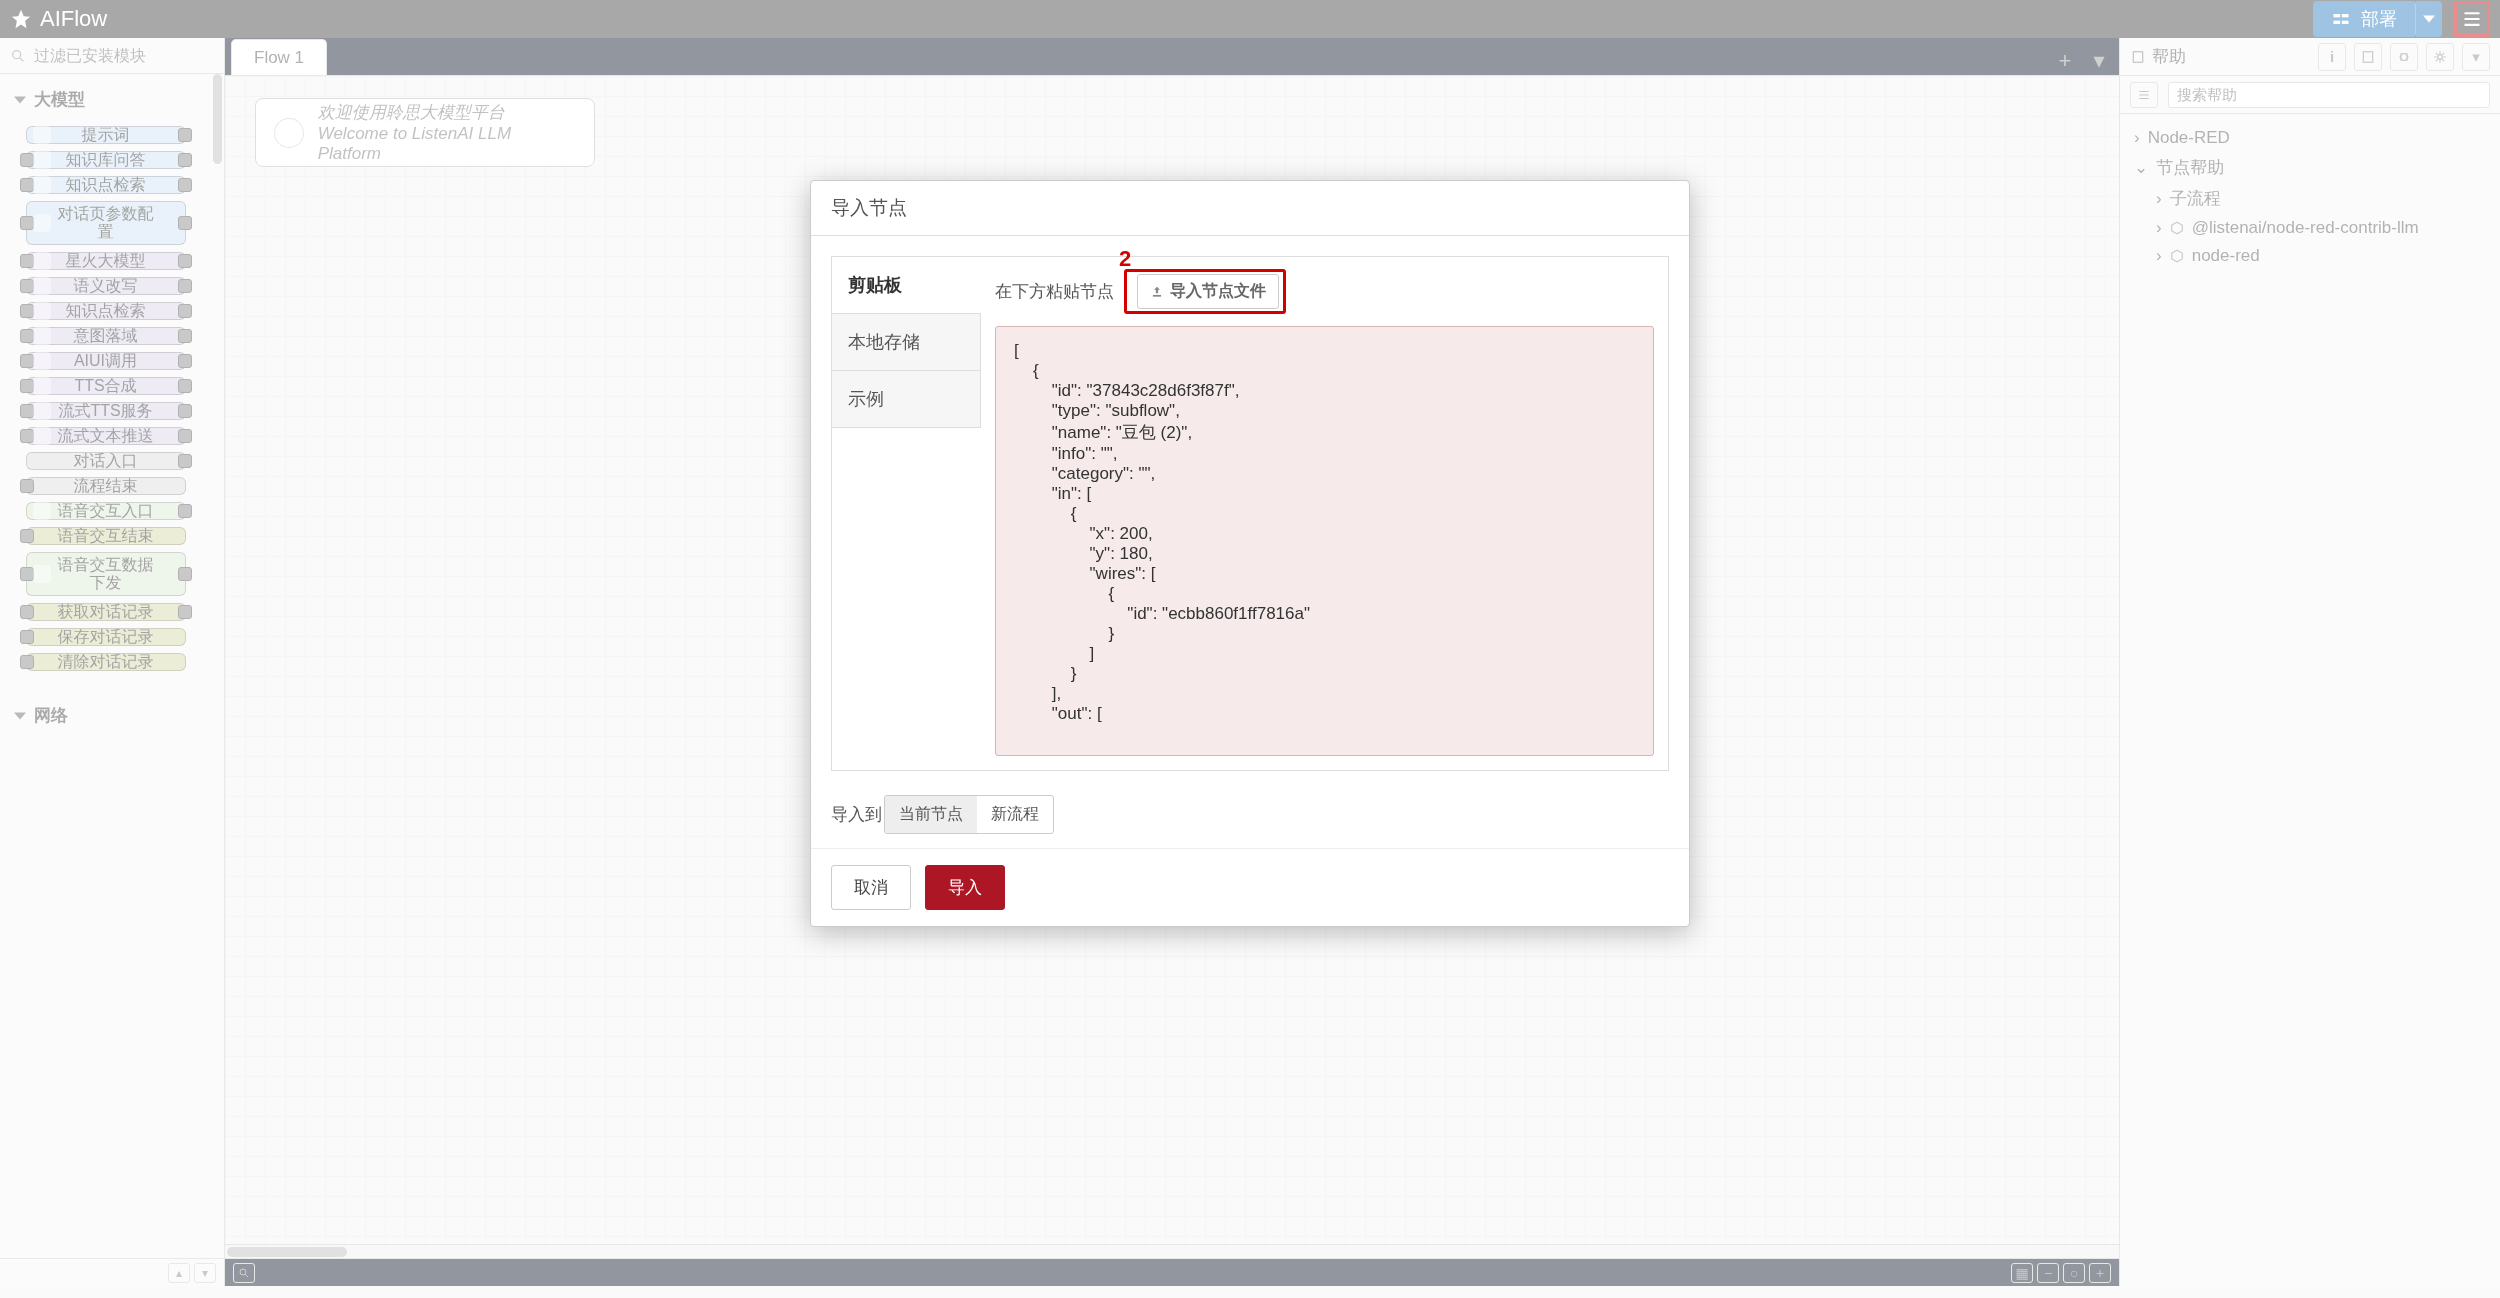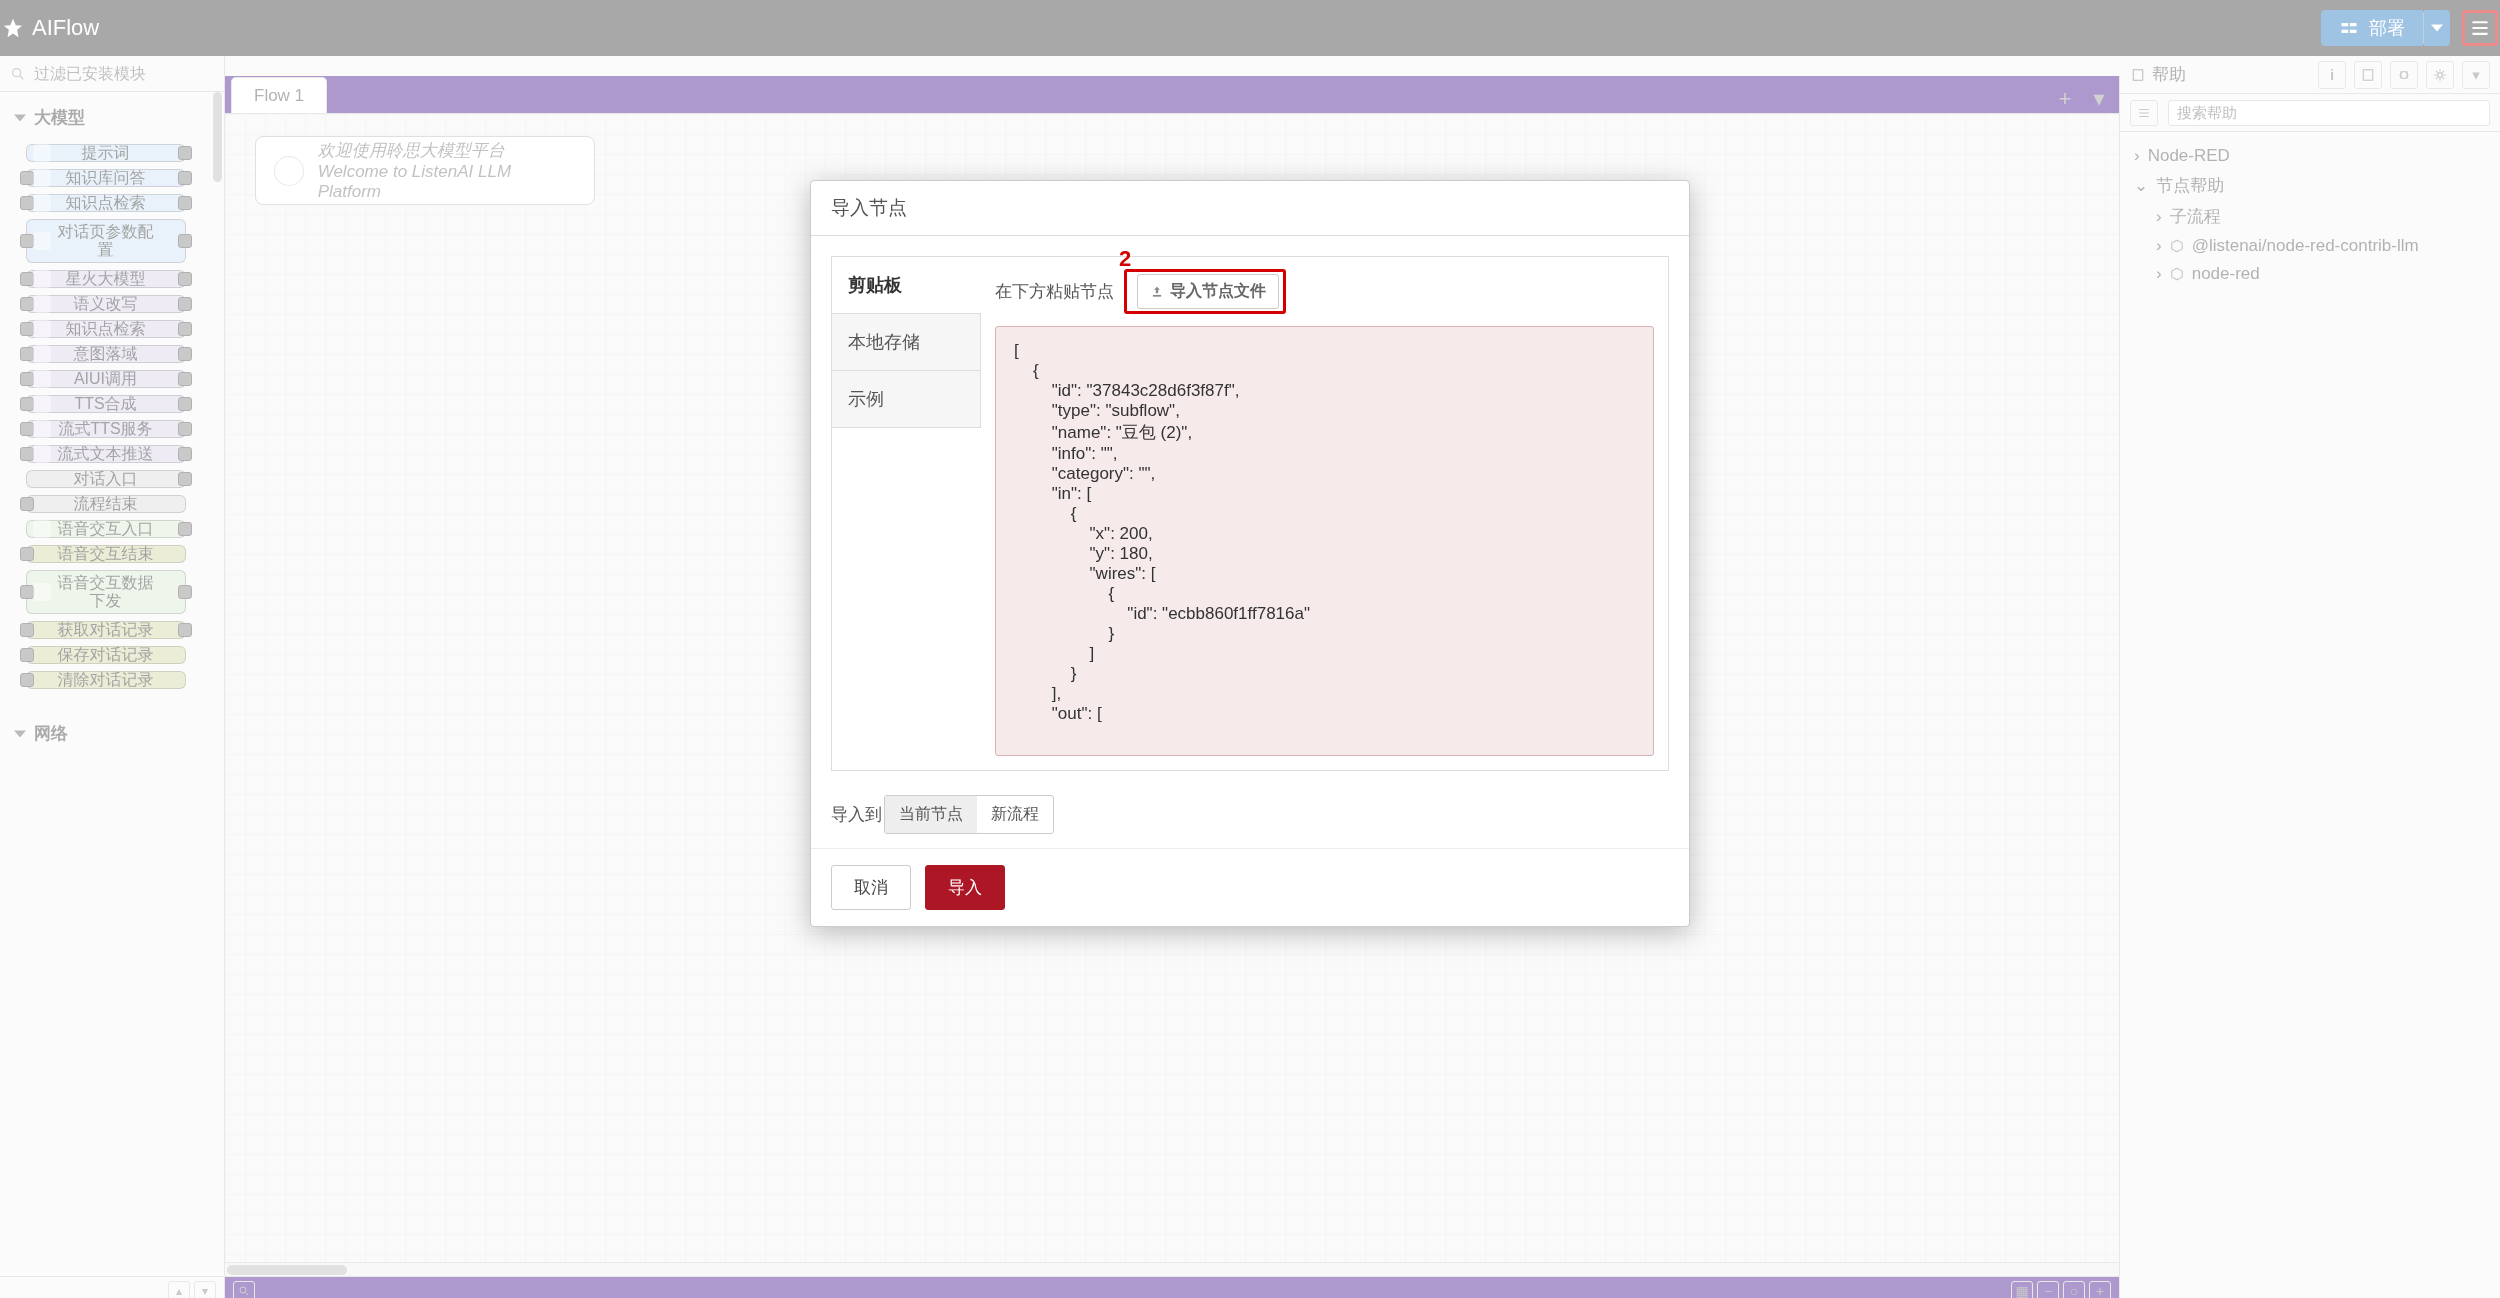--- a/index.html
+++ b/index.html
@@ -1,18 +1,18 @@
 <!DOCTYPE html>
 <html><head>
 <meta charset="utf-8">
 <style>
 *{box-sizing:border-box;margin:0;padding:0;font-family:Helvetica,Arial,sans-serif;}
 html,body{width:2500px;height:1298px;overflow:hidden;background:#f3f3f3;}
 
-.header{height:56px;background:#3f3f3f;color:#fff;display:flex;align-items:center;padding:0 2px;}
+.header{height:38px;background:#3f3f3f;color:#fff;display:flex;align-items:center;padding:0 10px;}
 .header .brand{display:flex;align-items:center;gap:8px;font-size:22px;}
 .header .spacer{flex:1;}
 .deploy-btn{background:#2a7abf;color:#fff;height:36px;padding:0 18px;border-radius:4px;display:flex;align-items:center;gap:10px;font-size:18px;cursor:pointer;border-right:1px solid rgba(255,255,255,.25);}
 .deploy-caret{width:26px;height:36px;background:#2a7abf;display:flex;align-items:center;justify-content:center;border-radius:0 4px 4px 0;cursor:pointer;}
 .menu-btn{width:36px;height:36px;margin-left:12px;display:flex;align-items:center;justify-content:center;cursor:pointer;}
 .red-box{border:3px solid #d40000;border-radius:3px;}
 
 .main{display:flex;height:calc(100% - 50px);}
 .palette{width:225px;background:#f7f7f7;border-right:1px solid #ccc;display:flex;flex-direction:column;position:relative;}
 .palette-search{border-bottom:1px solid #ccc;height:36px;display:flex;align-items:center;padding:0 10px;gap:8px;color:#888;}
@@ -34,21 +34,21 @@
 .c-blue{background:#cfe2f3;}
 .c-purple{background:#d9d2e9;}
 .c-grey{background:#dcdcdc;}
 .c-green{background:#d9ead3;}
 .c-olive{background:#d5d8a6;}
 .palette-scroll-ind{width:13px;background:transparent;position:relative;}
 .palette-scroll-ind .thumb{position:absolute;top:0;left:2px;width:9px;height:90px;background:#bdbdbd;border-radius:5px;}
 .palette-footer{height:28px;border-top:1px solid #ccc;display:flex;align-items:center;justify-content:flex-end;padding:0 8px;gap:4px;color:#888;}
 .palette-footer .pbtn{width:22px;height:20px;border:1px solid #ccc;border-radius:3px;display:flex;align-items:center;justify-content:center;font-size:12px;}
 
-.workspace{flex:1;display:flex;flex-direction:column;background:#4c1d95;position:relative;border-right:1px solid #ccc;margin-top:20px;}
+.workspace{flex:1;display:flex;flex-direction:column;background:#0f172a;position:relative;border-right:1px solid #ccc;}
 .tabbar{height:38px;border-bottom:1px solid #ccc;display:flex;align-items:flex-end;}
 .tab{height:36px;padding:0 22px;border:1px solid #ccc;border-bottom:none;background:#fff;border-radius:5px 5px 0 0;display:flex;align-items:center;font-size:17px;color:#555;margin-left:6px;cursor:pointer;}
 .tabbar .tspacer{flex:1;}
 .tabbar .tbtn{width:28px;height:28px;color:#999;display:flex;align-items:center;justify-content:center;cursor:pointer;font-size:22px;margin-right:6px;}
 .canvas{flex:1;position:relative;overflow:hidden;background:#f3f3f3;background-image:linear-gradient(#e9e9e9 1px,transparent 1px),linear-gradient(90deg,#e9e9e9 1px,transparent 1px);background-size:20px 20px;}
 .welcome-node{position:absolute;left:30px;top:22px;width:340px;height:69px;border:1px solid #bbb;border-radius:8px;background:#fff;display:flex;align-items:center;gap:14px;padding:0 18px;color:#777;font-style:italic;font-size:17px;}
 .welcome-node .bubble{width:30px;height:30px;border-radius:50%;border:1px solid #ccc;}
 .ws-footer{height:28px;border-top:1px solid #ccc;display:flex;align-items:center;padding:0 8px;gap:8px;color:#888;font-size:14px;}
 .ws-footer .zgroup{margin-left:auto;display:flex;gap:4px;}
 .ws-footer .zbtn{width:22px;height:20px;border:1px solid #ccc;border-radius:3px;display:flex;align-items:center;justify-content:center;font-size:14px;cursor:pointer;}

